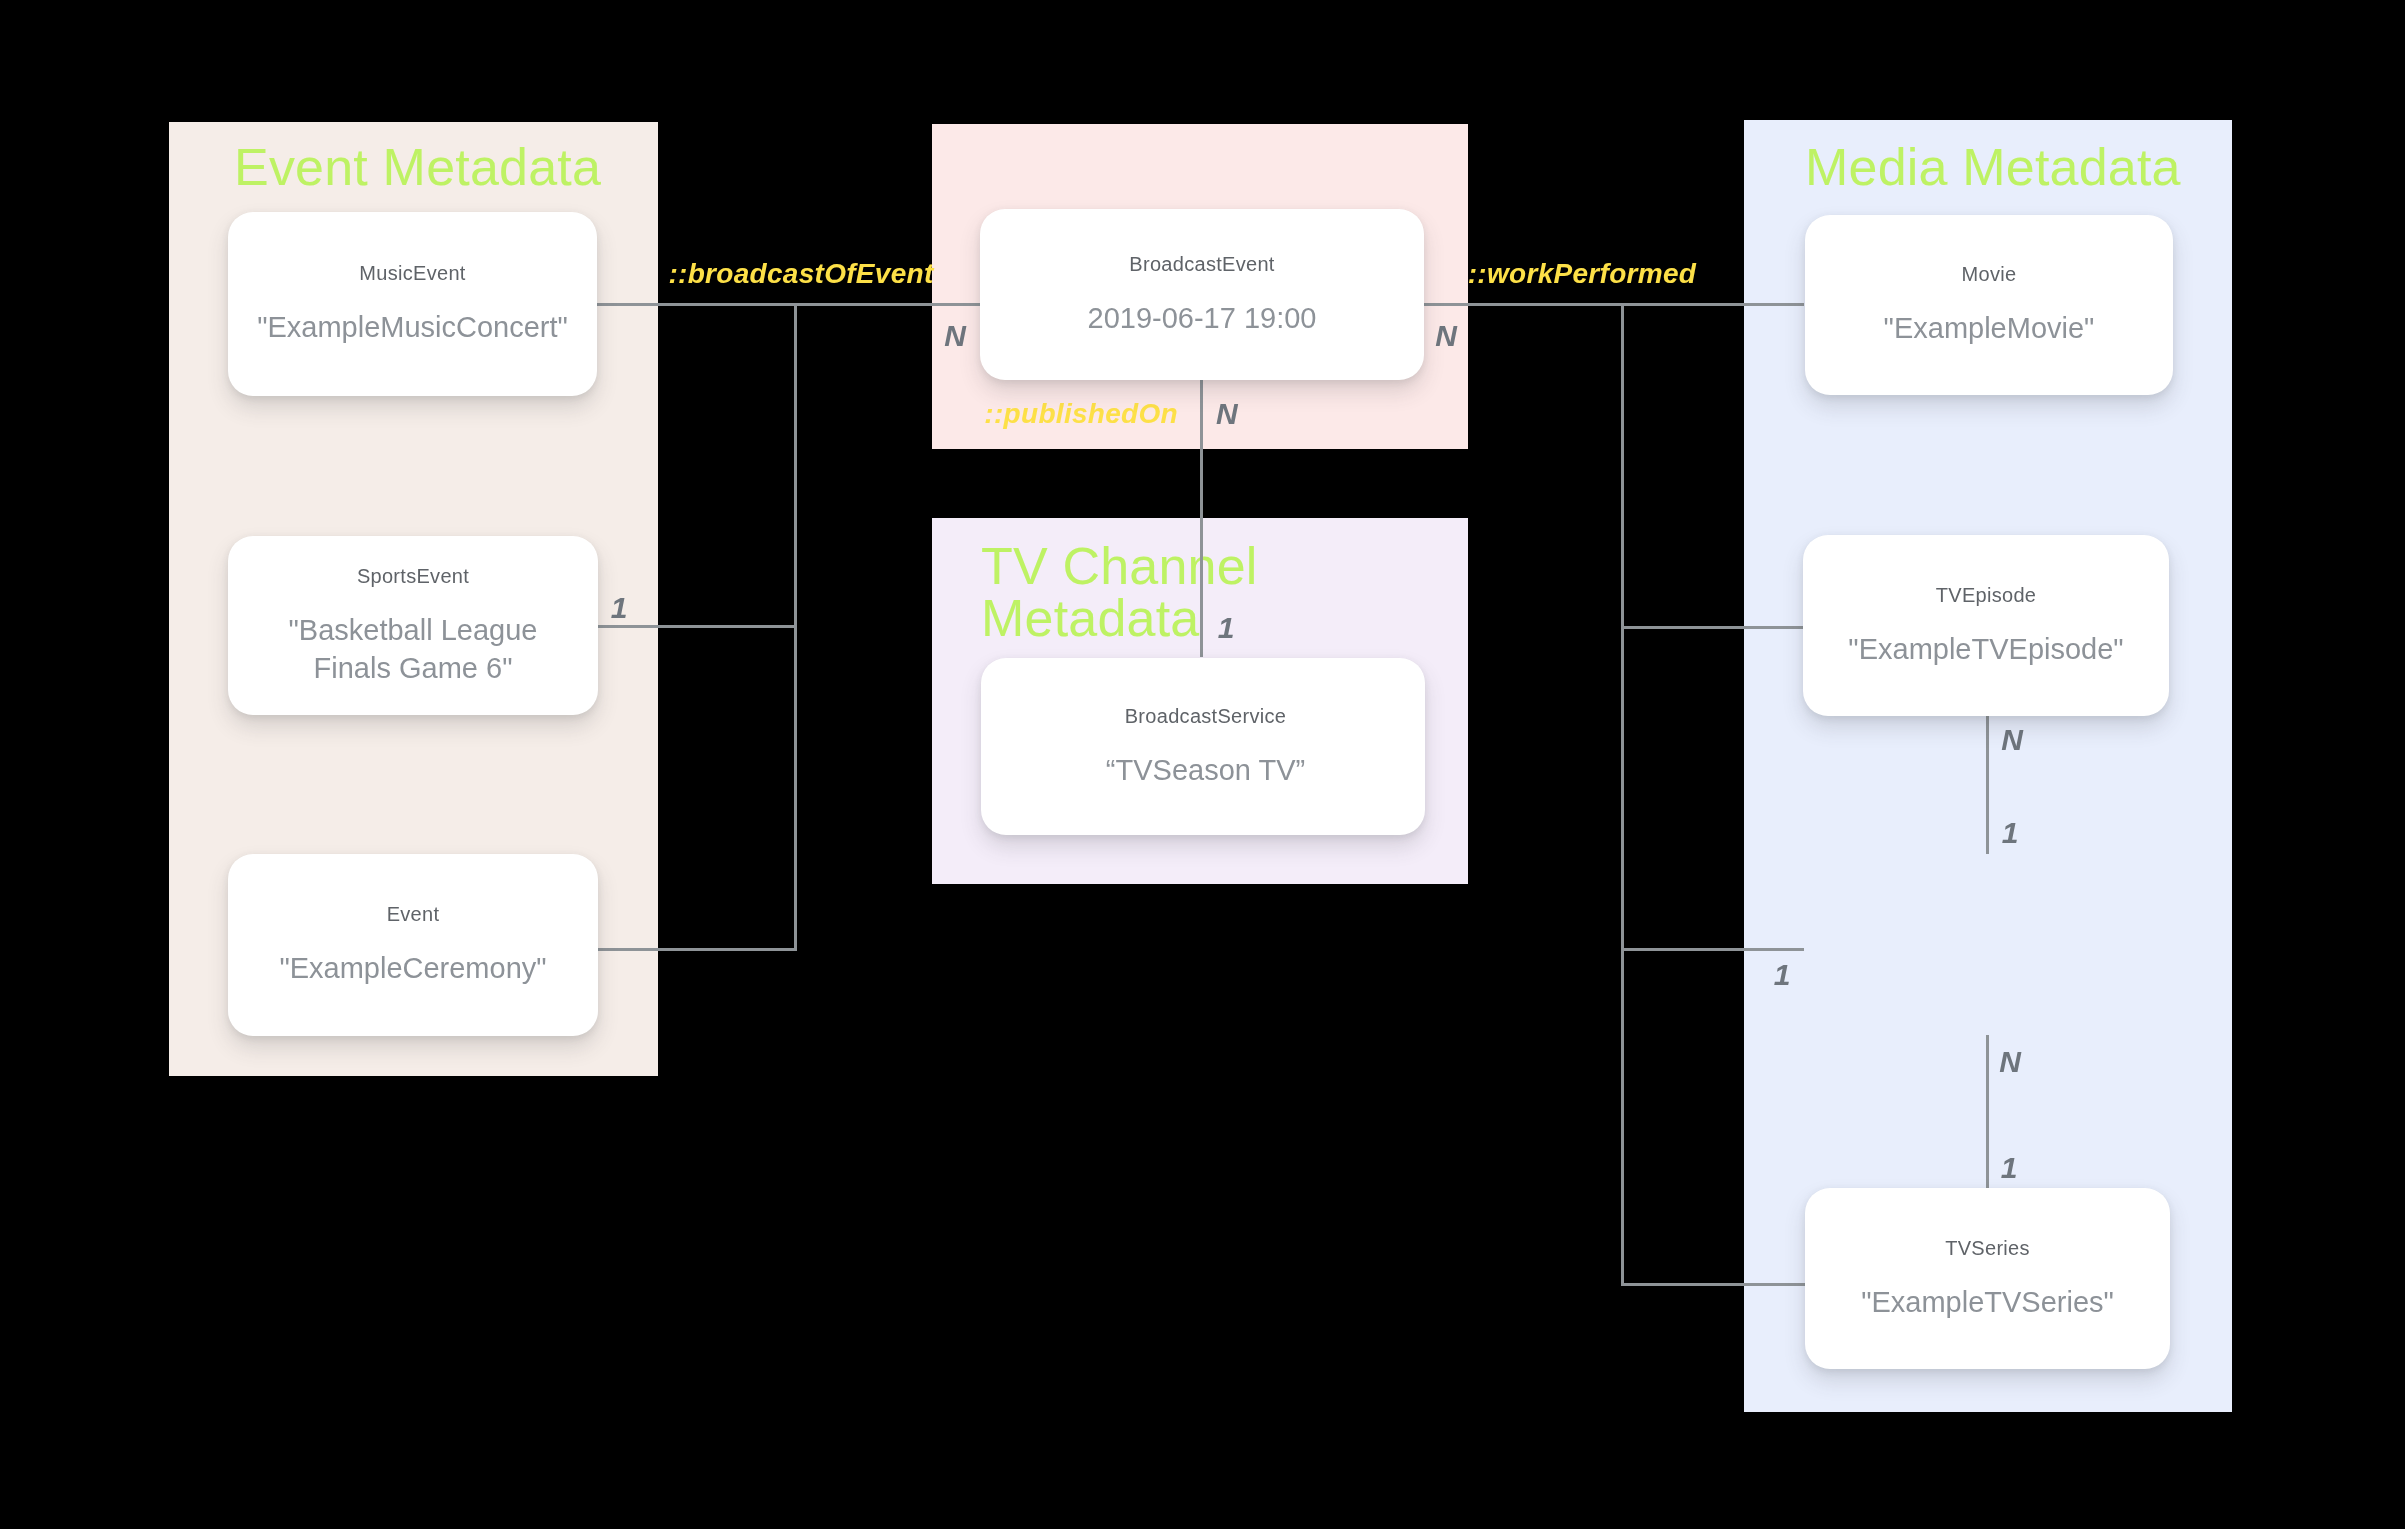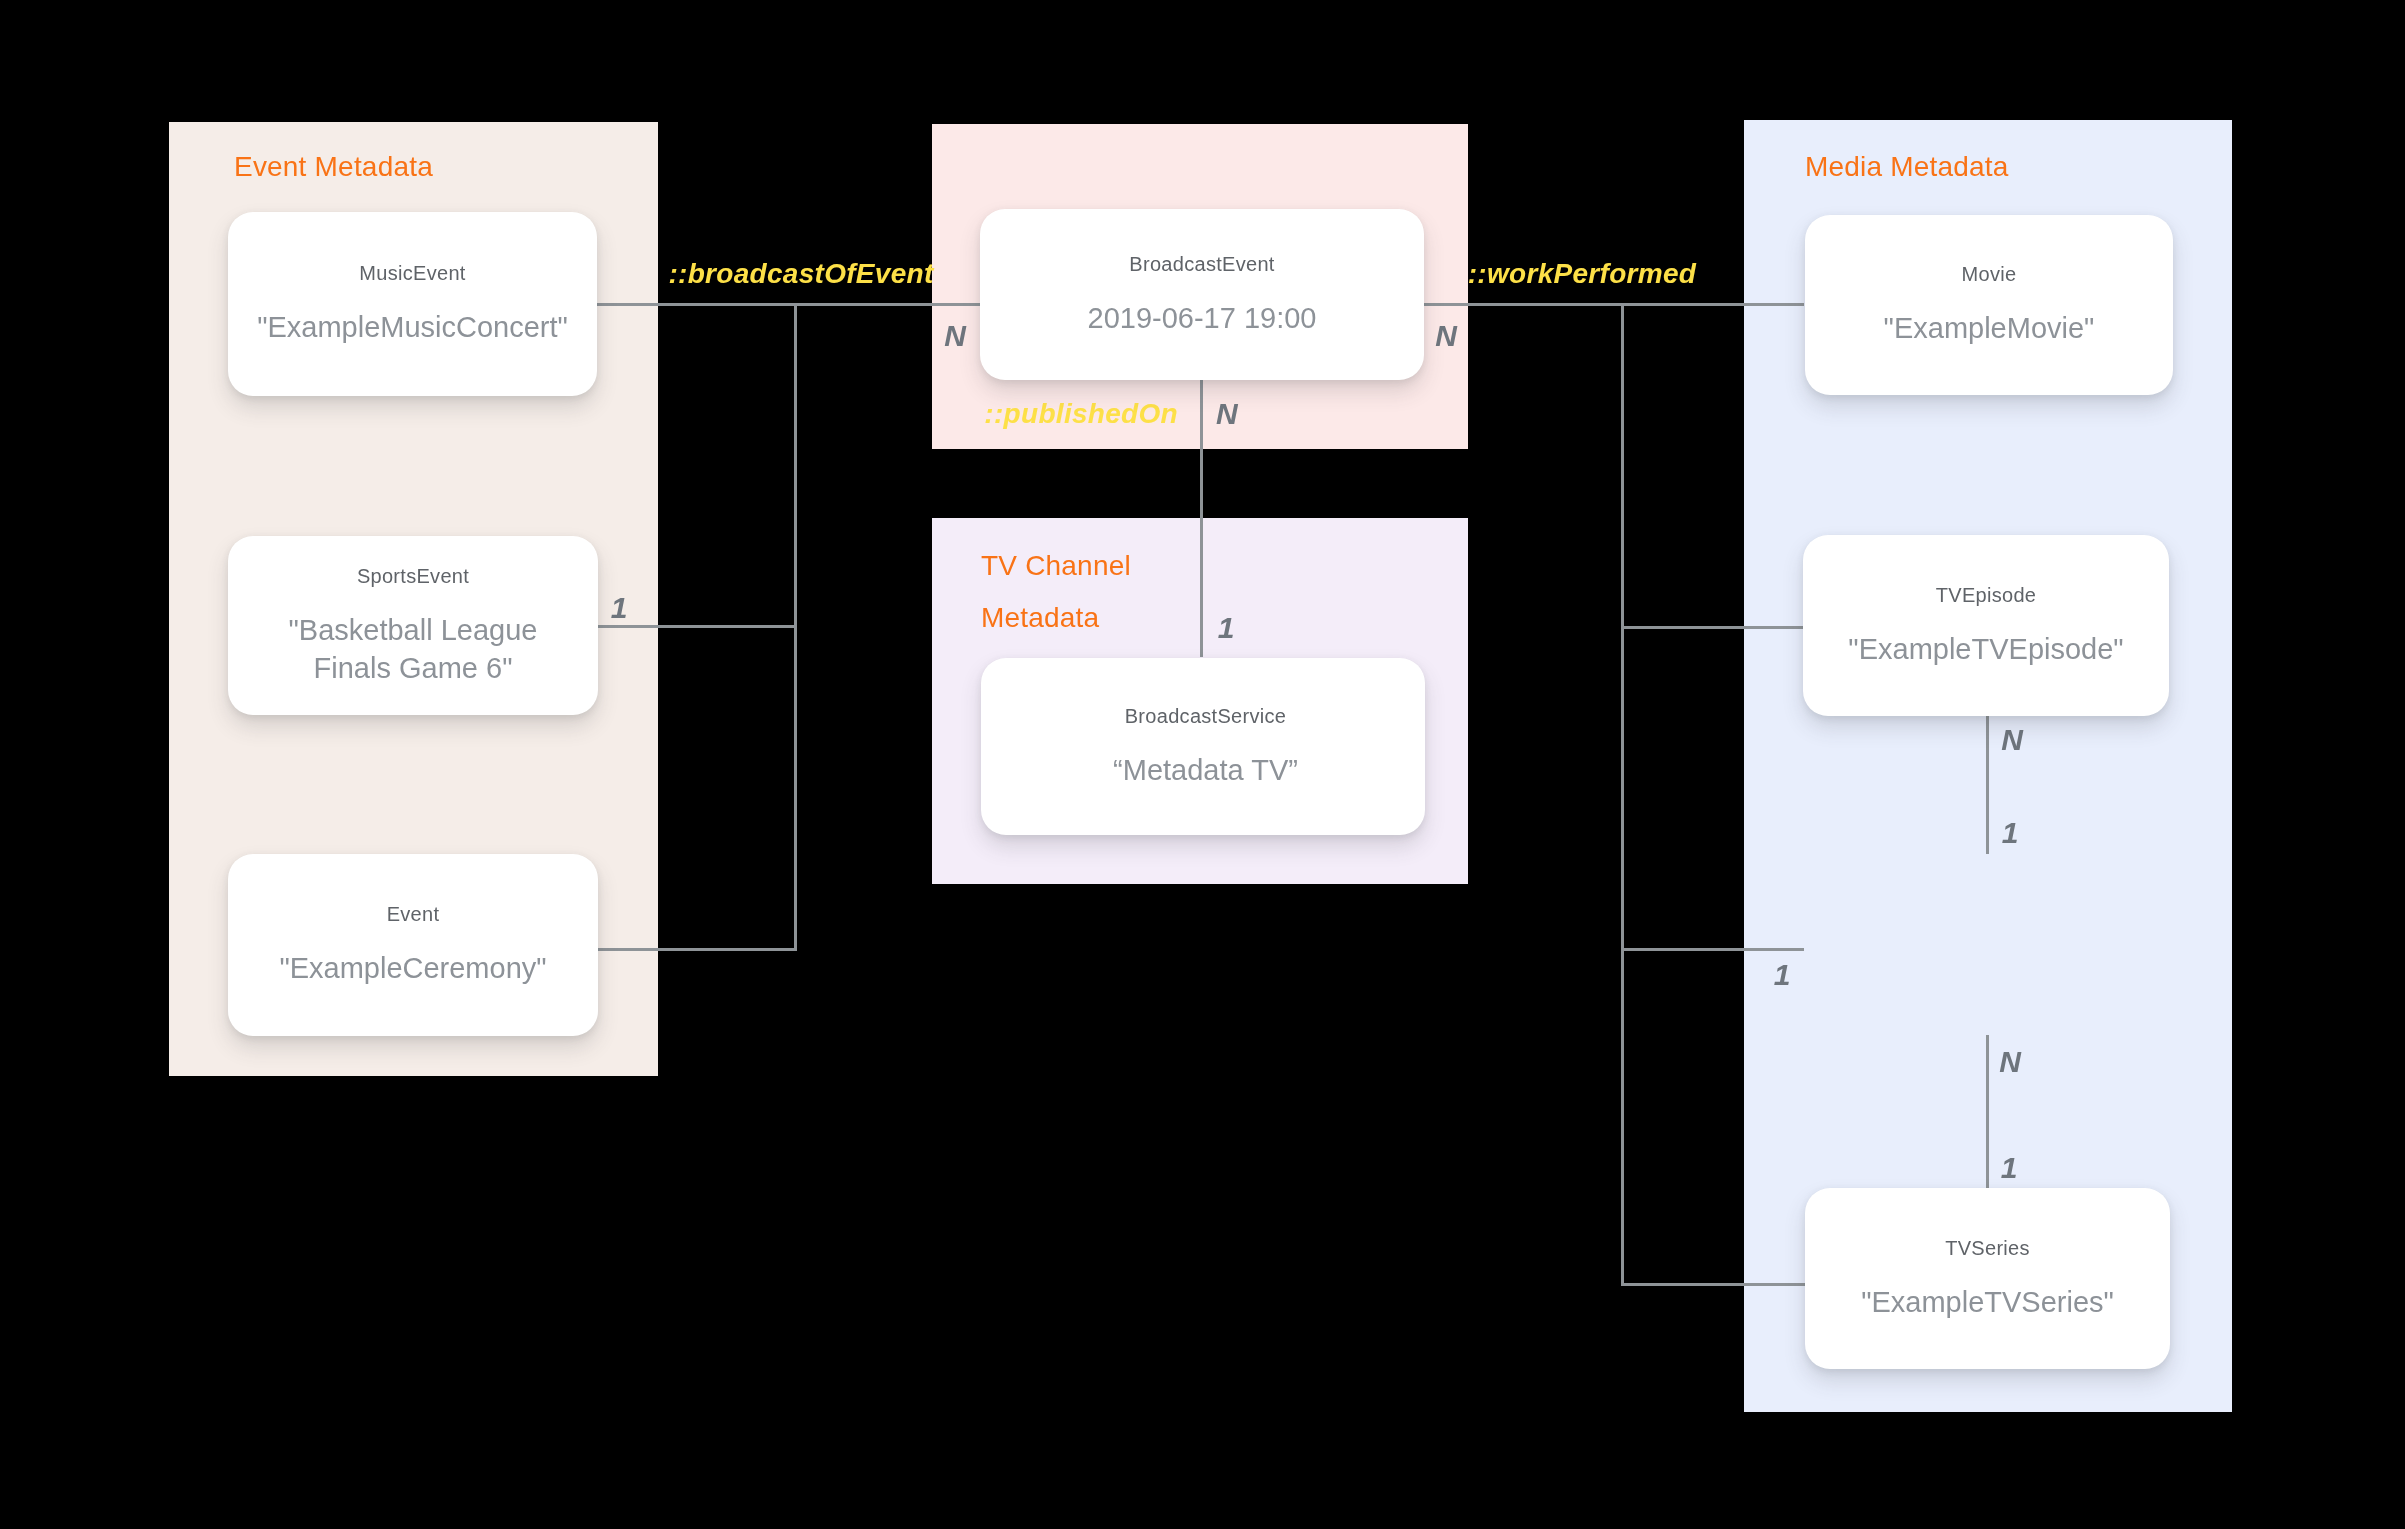--- a/index.html
+++ b/index.html
@@ -6,23 +6,23 @@
   .stage{
     position:relative;
     width:2405px;height:1529px;
     background:#000;
     font-family:"Liberation Sans","DejaVu Sans",sans-serif;
     overflow:hidden;
   }
   .panel{position:absolute;}
   .panel-title{
     position:absolute;
-    font-size:28px;
+    font-size:52px;
     line-height:52px;
-    color:#f97316;
+    color:#bef264;
     letter-spacing:0.2px;
     white-space:pre-line;
   }
   .card{
     position:absolute;
     background:#ffffff;
     border-radius:25px;
     box-shadow:0 11.5px 21px rgba(60,64,67,0.16), 0 2.9px 7.6px rgba(60,64,67,0.10);
     display:flex;
     flex-direction:column;
@@ -136,21 +136,21 @@
     <div class="card-value">"ExampleCeremony"</div>
   </div>
 
   <div class="card" style="left:980px;top:209px;width:444px;height:171px;">
     <div class="card-title">BroadcastEvent</div>
     <div class="card-value">2019-06-17 19:00</div>
   </div>
 
   <div class="card" style="left:981px;top:658px;width:444px;height:177px;padding-left:28px;">
     <div class="card-title">BroadcastService</div>
-    <div class="card-value">“Metadata TV”</div>
+    <div class="card-value">“TVSeason TV”</div>
   </div>
 
   <div class="card" style="left:1805px;top:215px;width:368px;height:180px;">
     <div class="card-title">Movie</div>
     <div class="card-value">"ExampleMovie"</div>
   </div>
 
   <div class="card" style="left:1803px;top:535px;width:366px;height:181px;">
     <div class="card-title">TVEpisode</div>
     <div class="card-value">"ExampleTVEpisode"</div>

